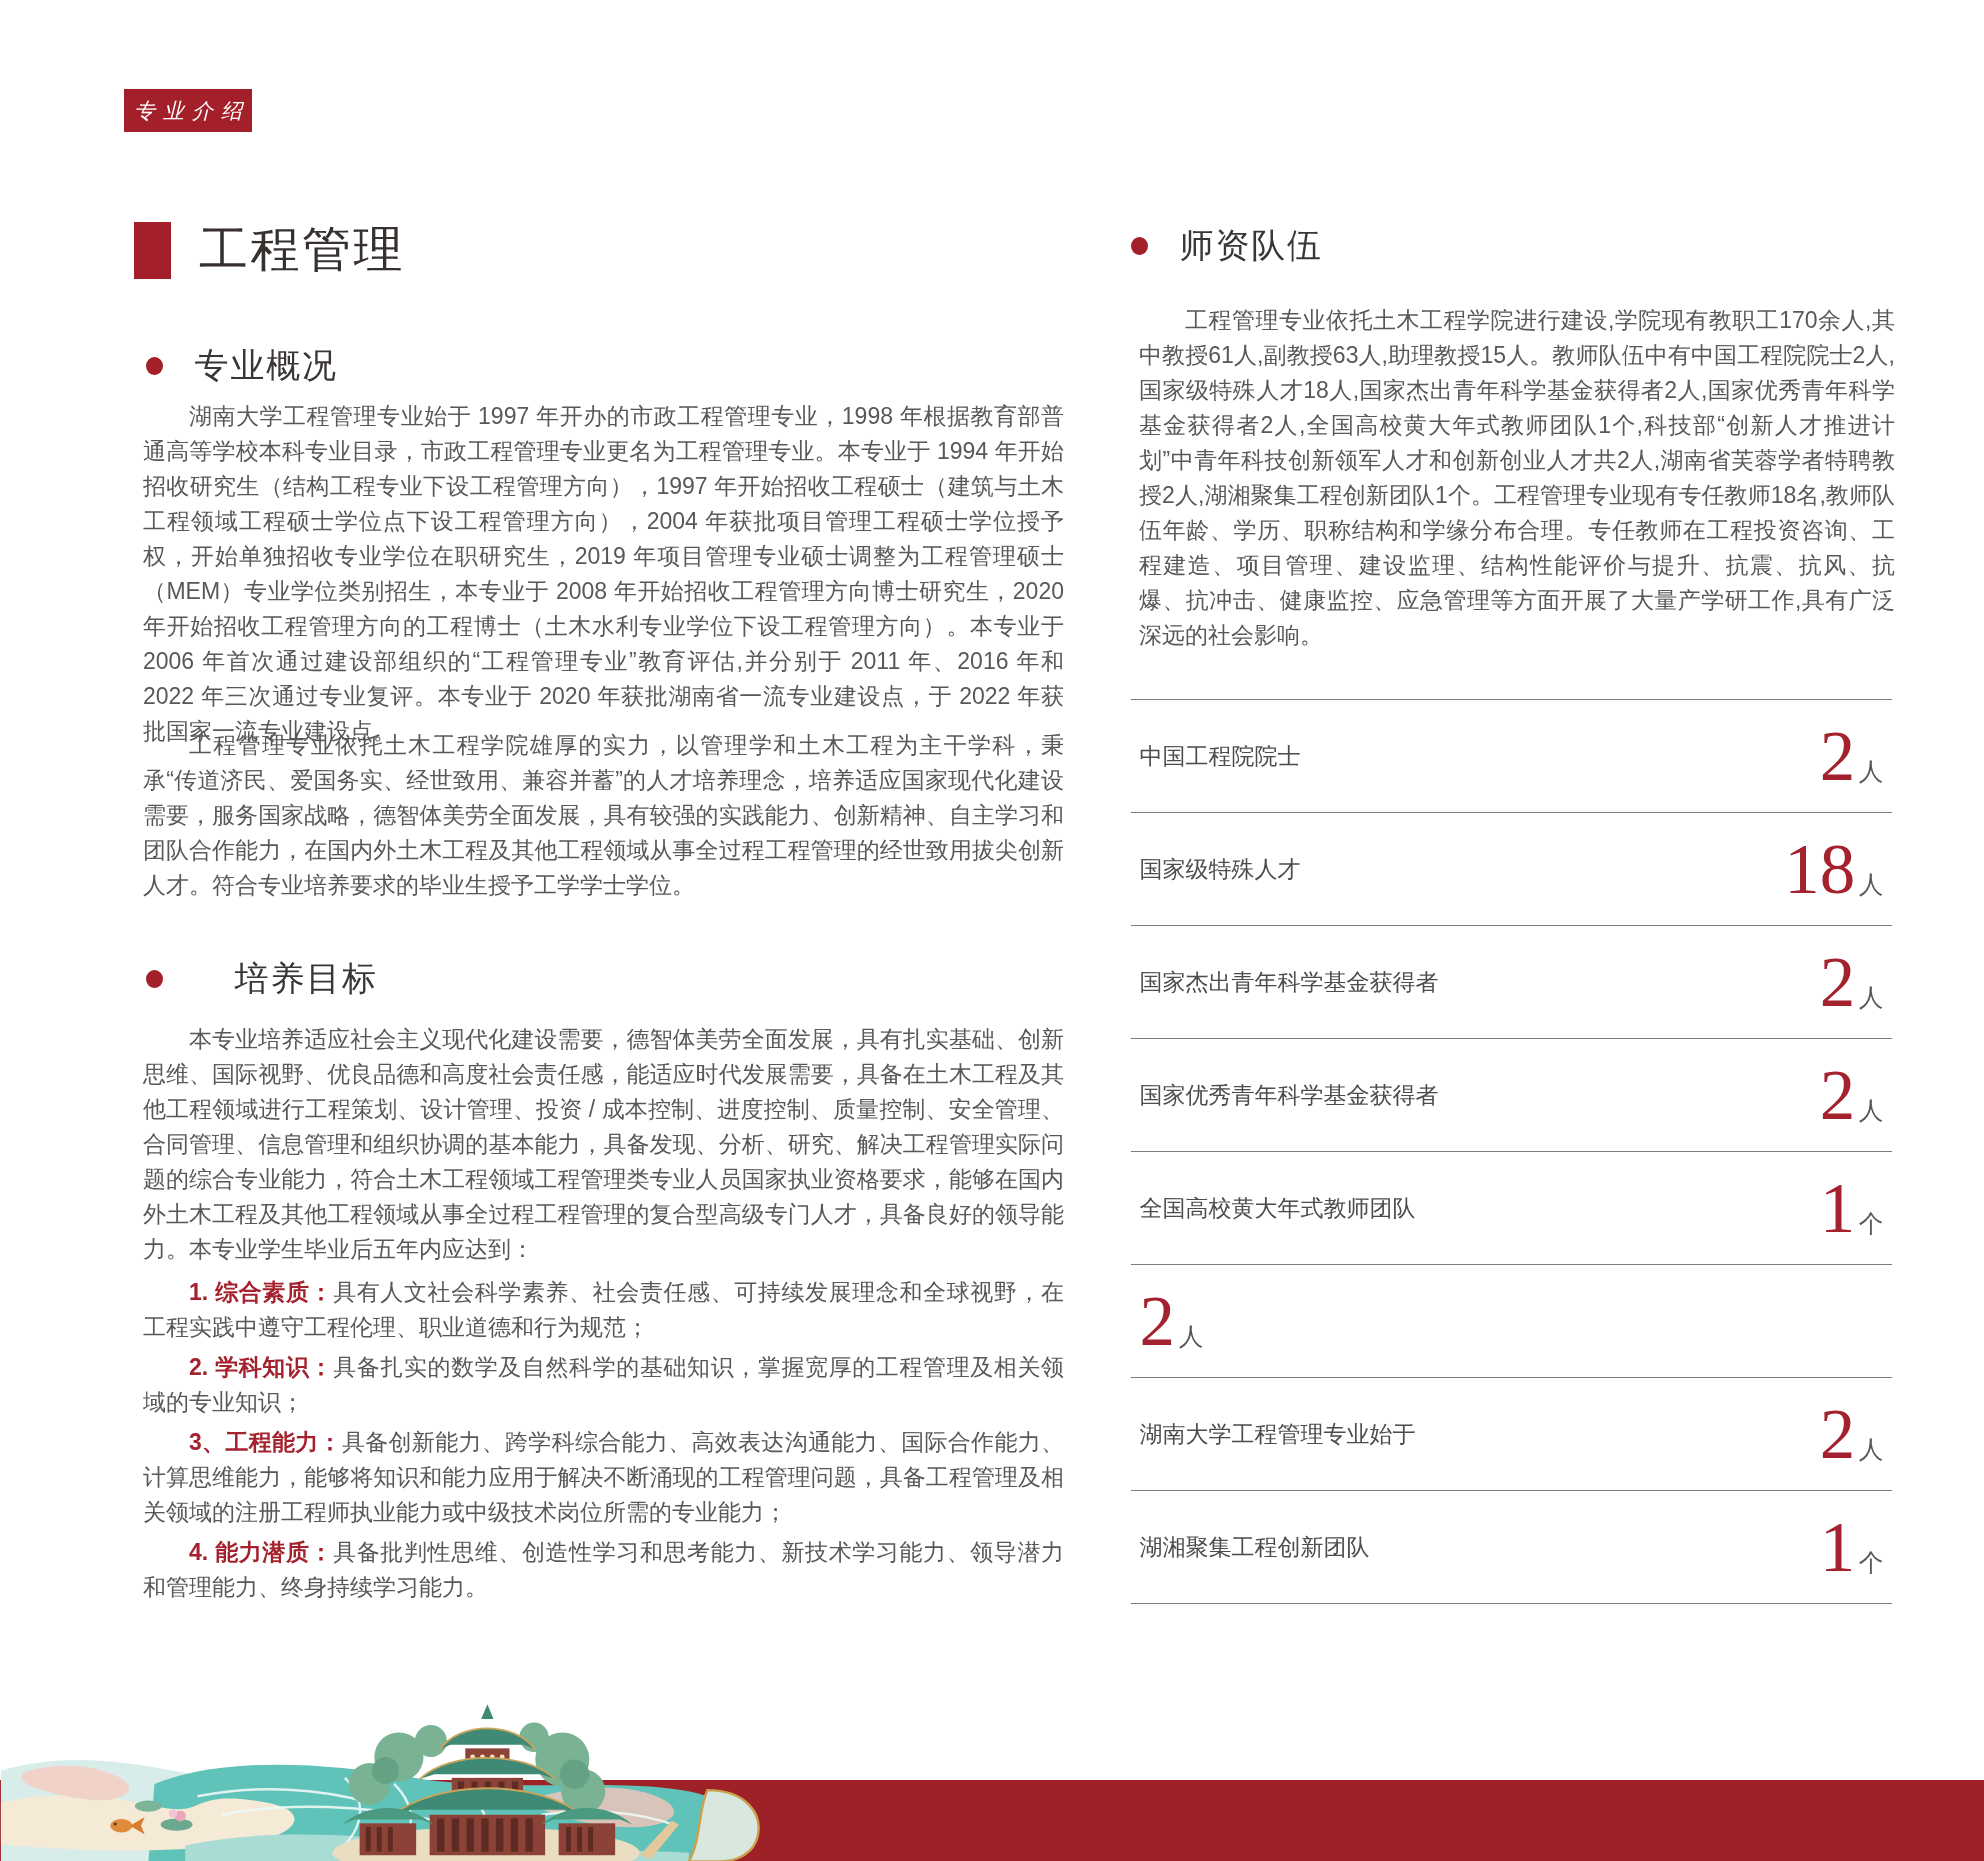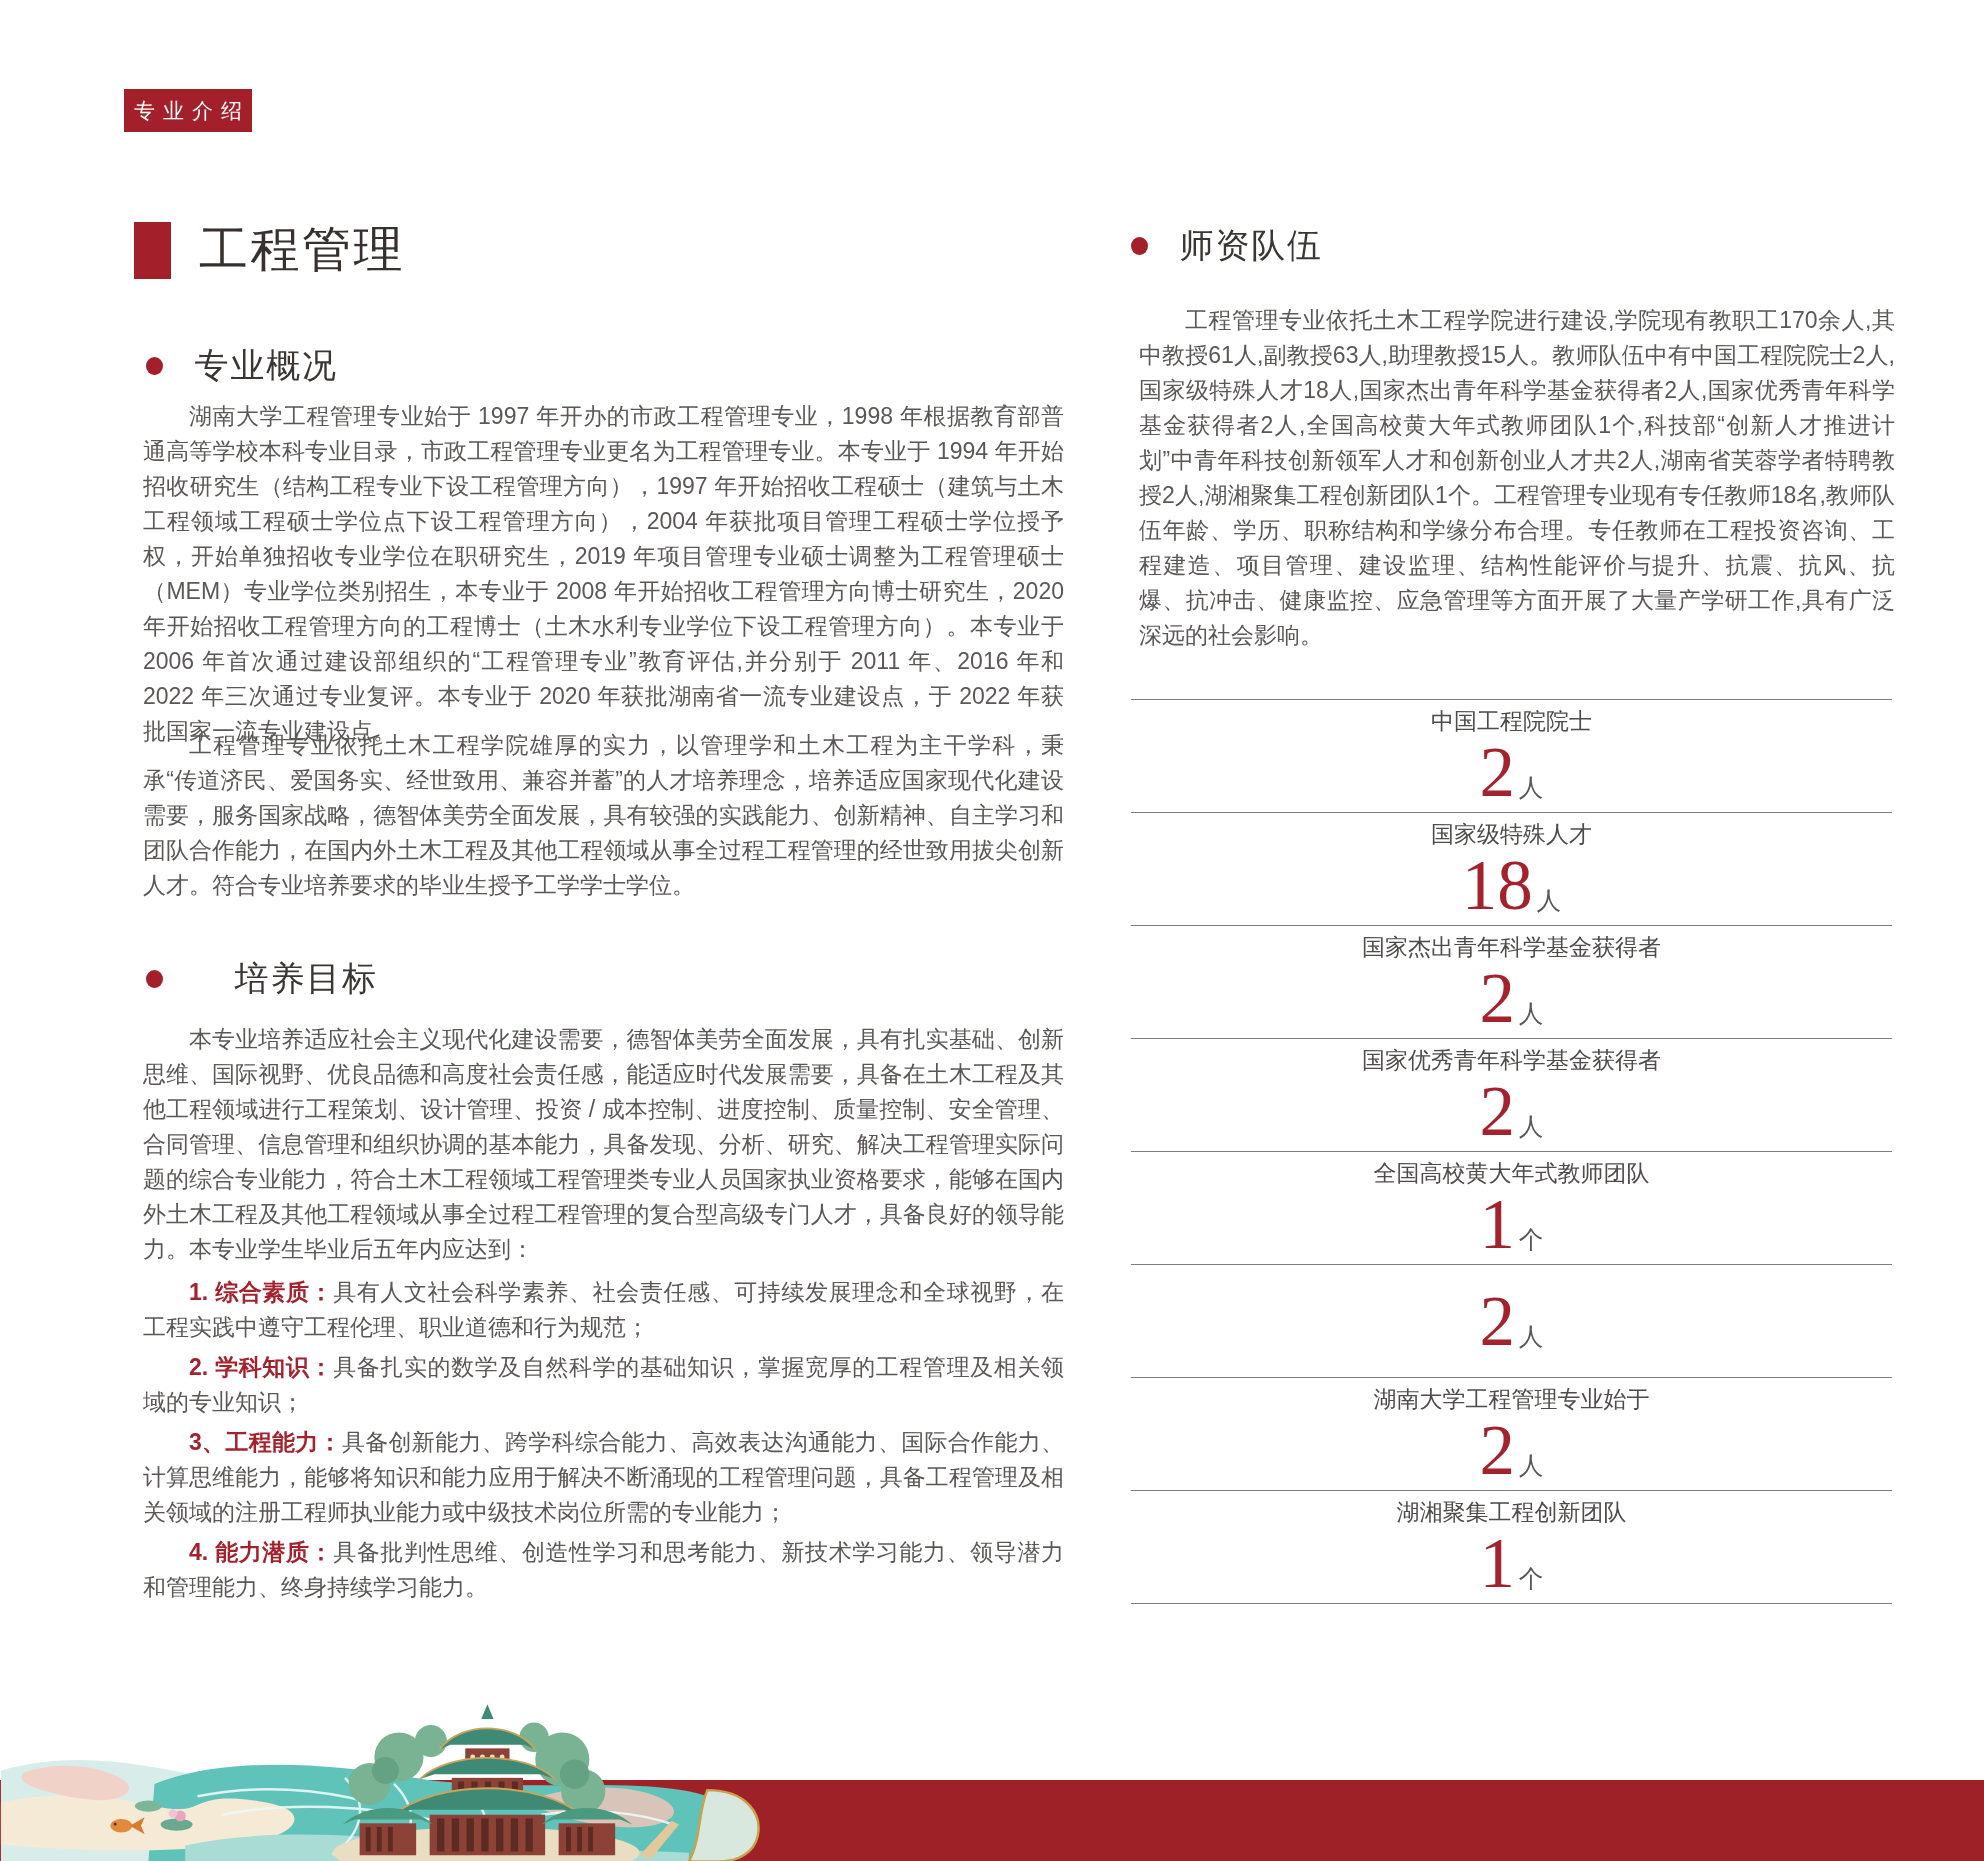--- a/index.html
+++ b/index.html
@@ -11,21 +11,21 @@
     color: #5a5756;
     overflow: hidden;
   }
   
   .tag {
     position: absolute; left: 124px; top: 89px;
     width: 128px; height: 43px;
     background: #a3202a;
     color: #ffffff;
     display: flex; align-items: center; justify-content: center;
-    font-size: 21px; letter-spacing: 8px; padding-left: 8px;
+    font-size: 21px; letter-spacing: 8px; padding-left: 8px; font-style: italic;
   }
   
   .title-block { position: absolute; left: 134px; top: 217px; display: flex; align-items: center; }
   .title-square { width: 37px; height: 57px; background: #a3202a; flex: none; }
   .page-title {
     margin-left: 28px;
     font-size: 49px; font-weight: normal; letter-spacing: 2.5px;
     color: #36312e;
   }
   
@@ -54,23 +54,22 @@
   .goal-label { color: #a4222e; font-weight: bold; }
   #p-faculty { left: 1139px; top: 303px; width: 756px; }
   
   #stats {
     position: absolute; left: 1131px; top: 699px; width: 761px;
     border-bottom: 1.2px solid #7f7d7c;
   }
   .stat-row {
     height: 113px;
     border-top: 1.2px solid #7f7d7c;
-    display: flex; align-items: center; justify-content: center;
+    display: flex; align-items: center; justify-content: space-between;
     padding: 0 8.6px 0 8.6px;
-    flex-direction: column;
   }
   .stat-label {
     font-size: 23px; line-height: 32px; color: #4e4b4a;
     white-space: pre-line;
   }
   .stat-value { display: flex; align-items: baseline; }
   .stat-num {
     font-family: "Liberation Serif", serif;
     font-size: 71px; line-height: 1;
     color: #a4222e;

